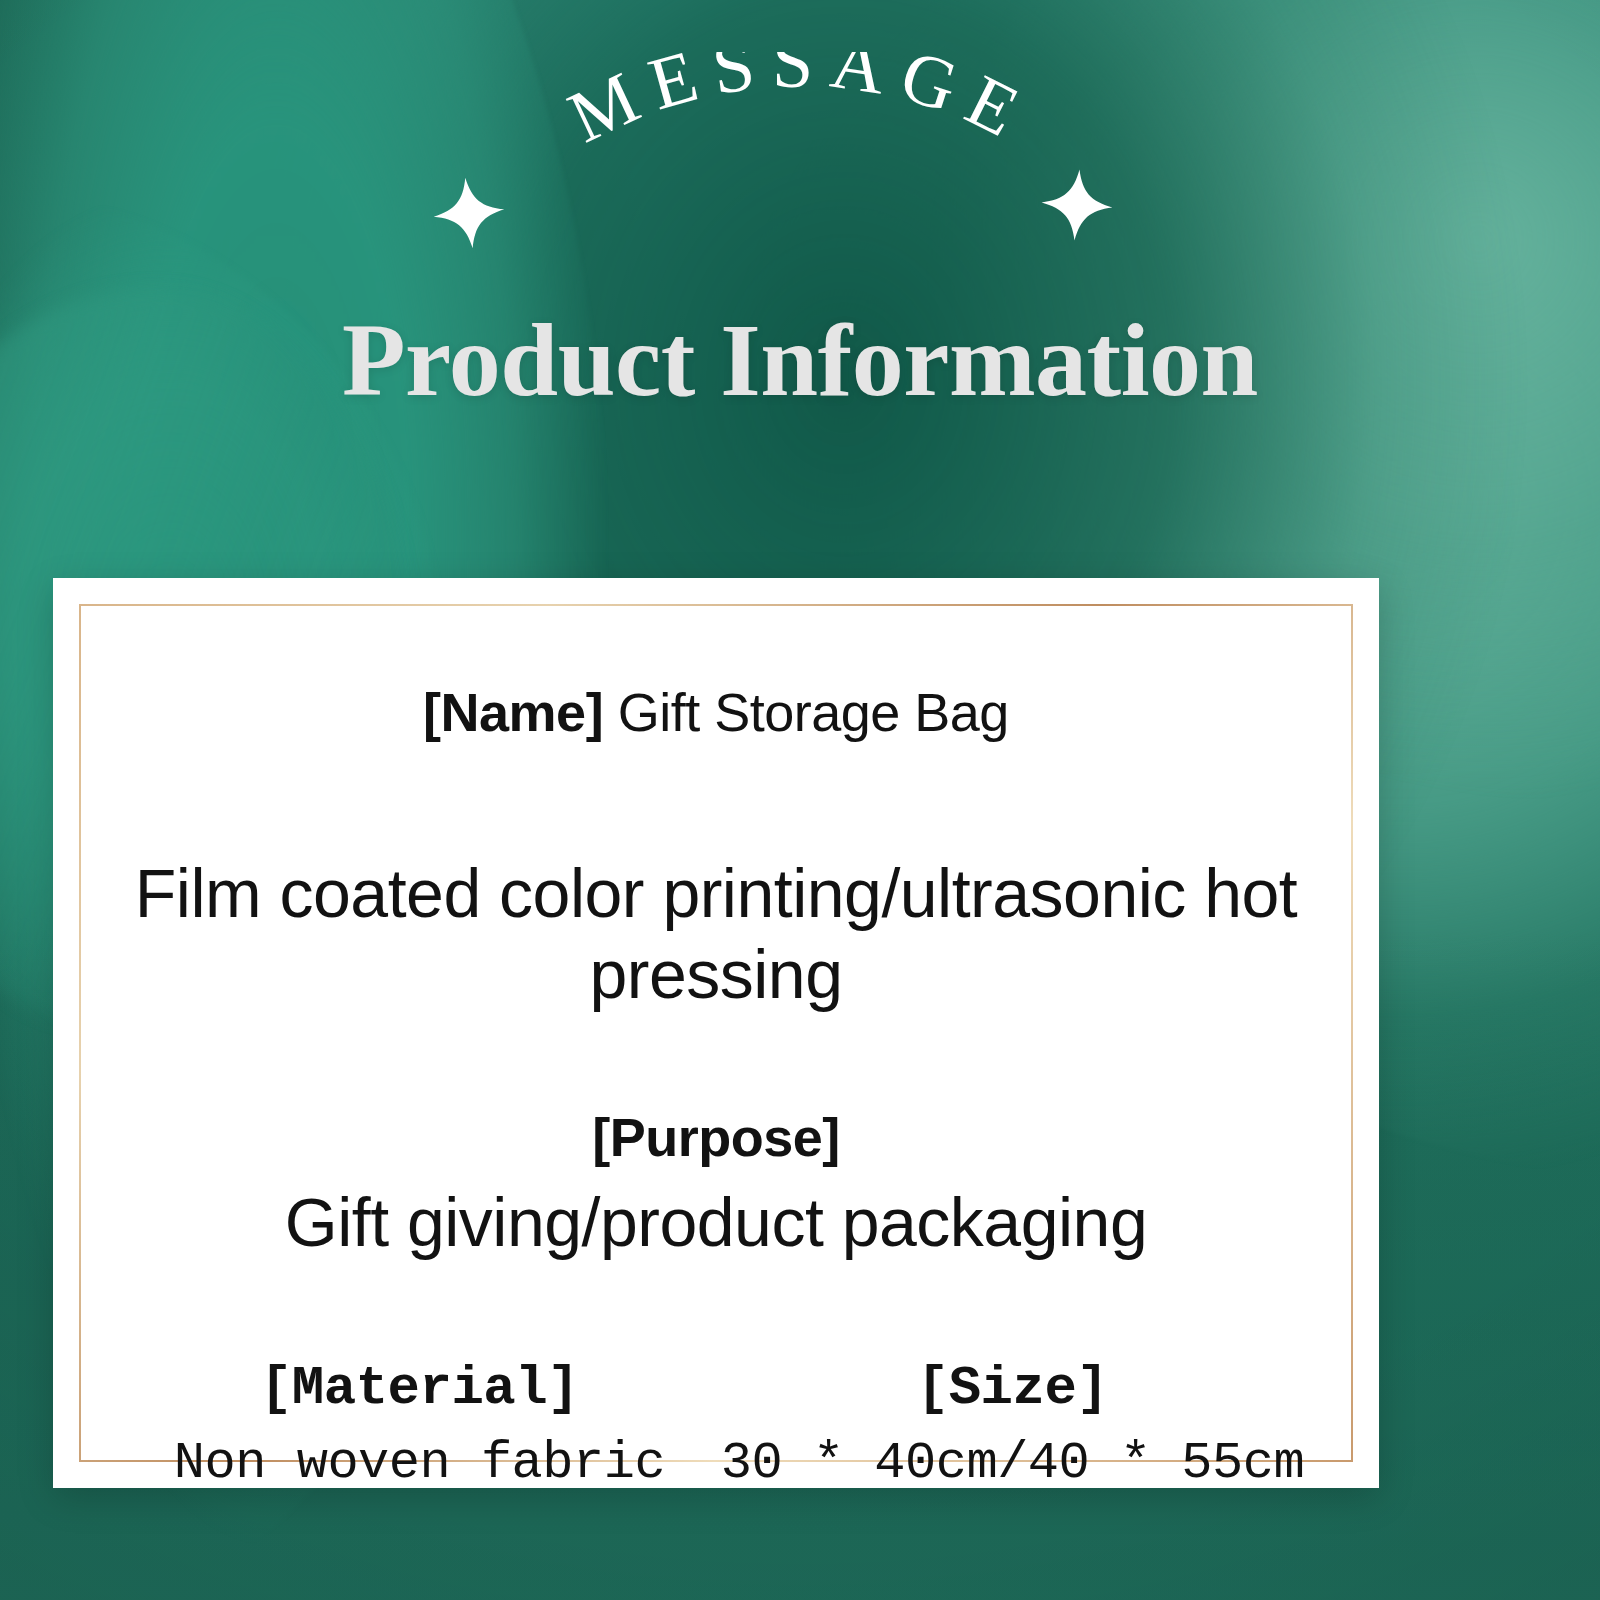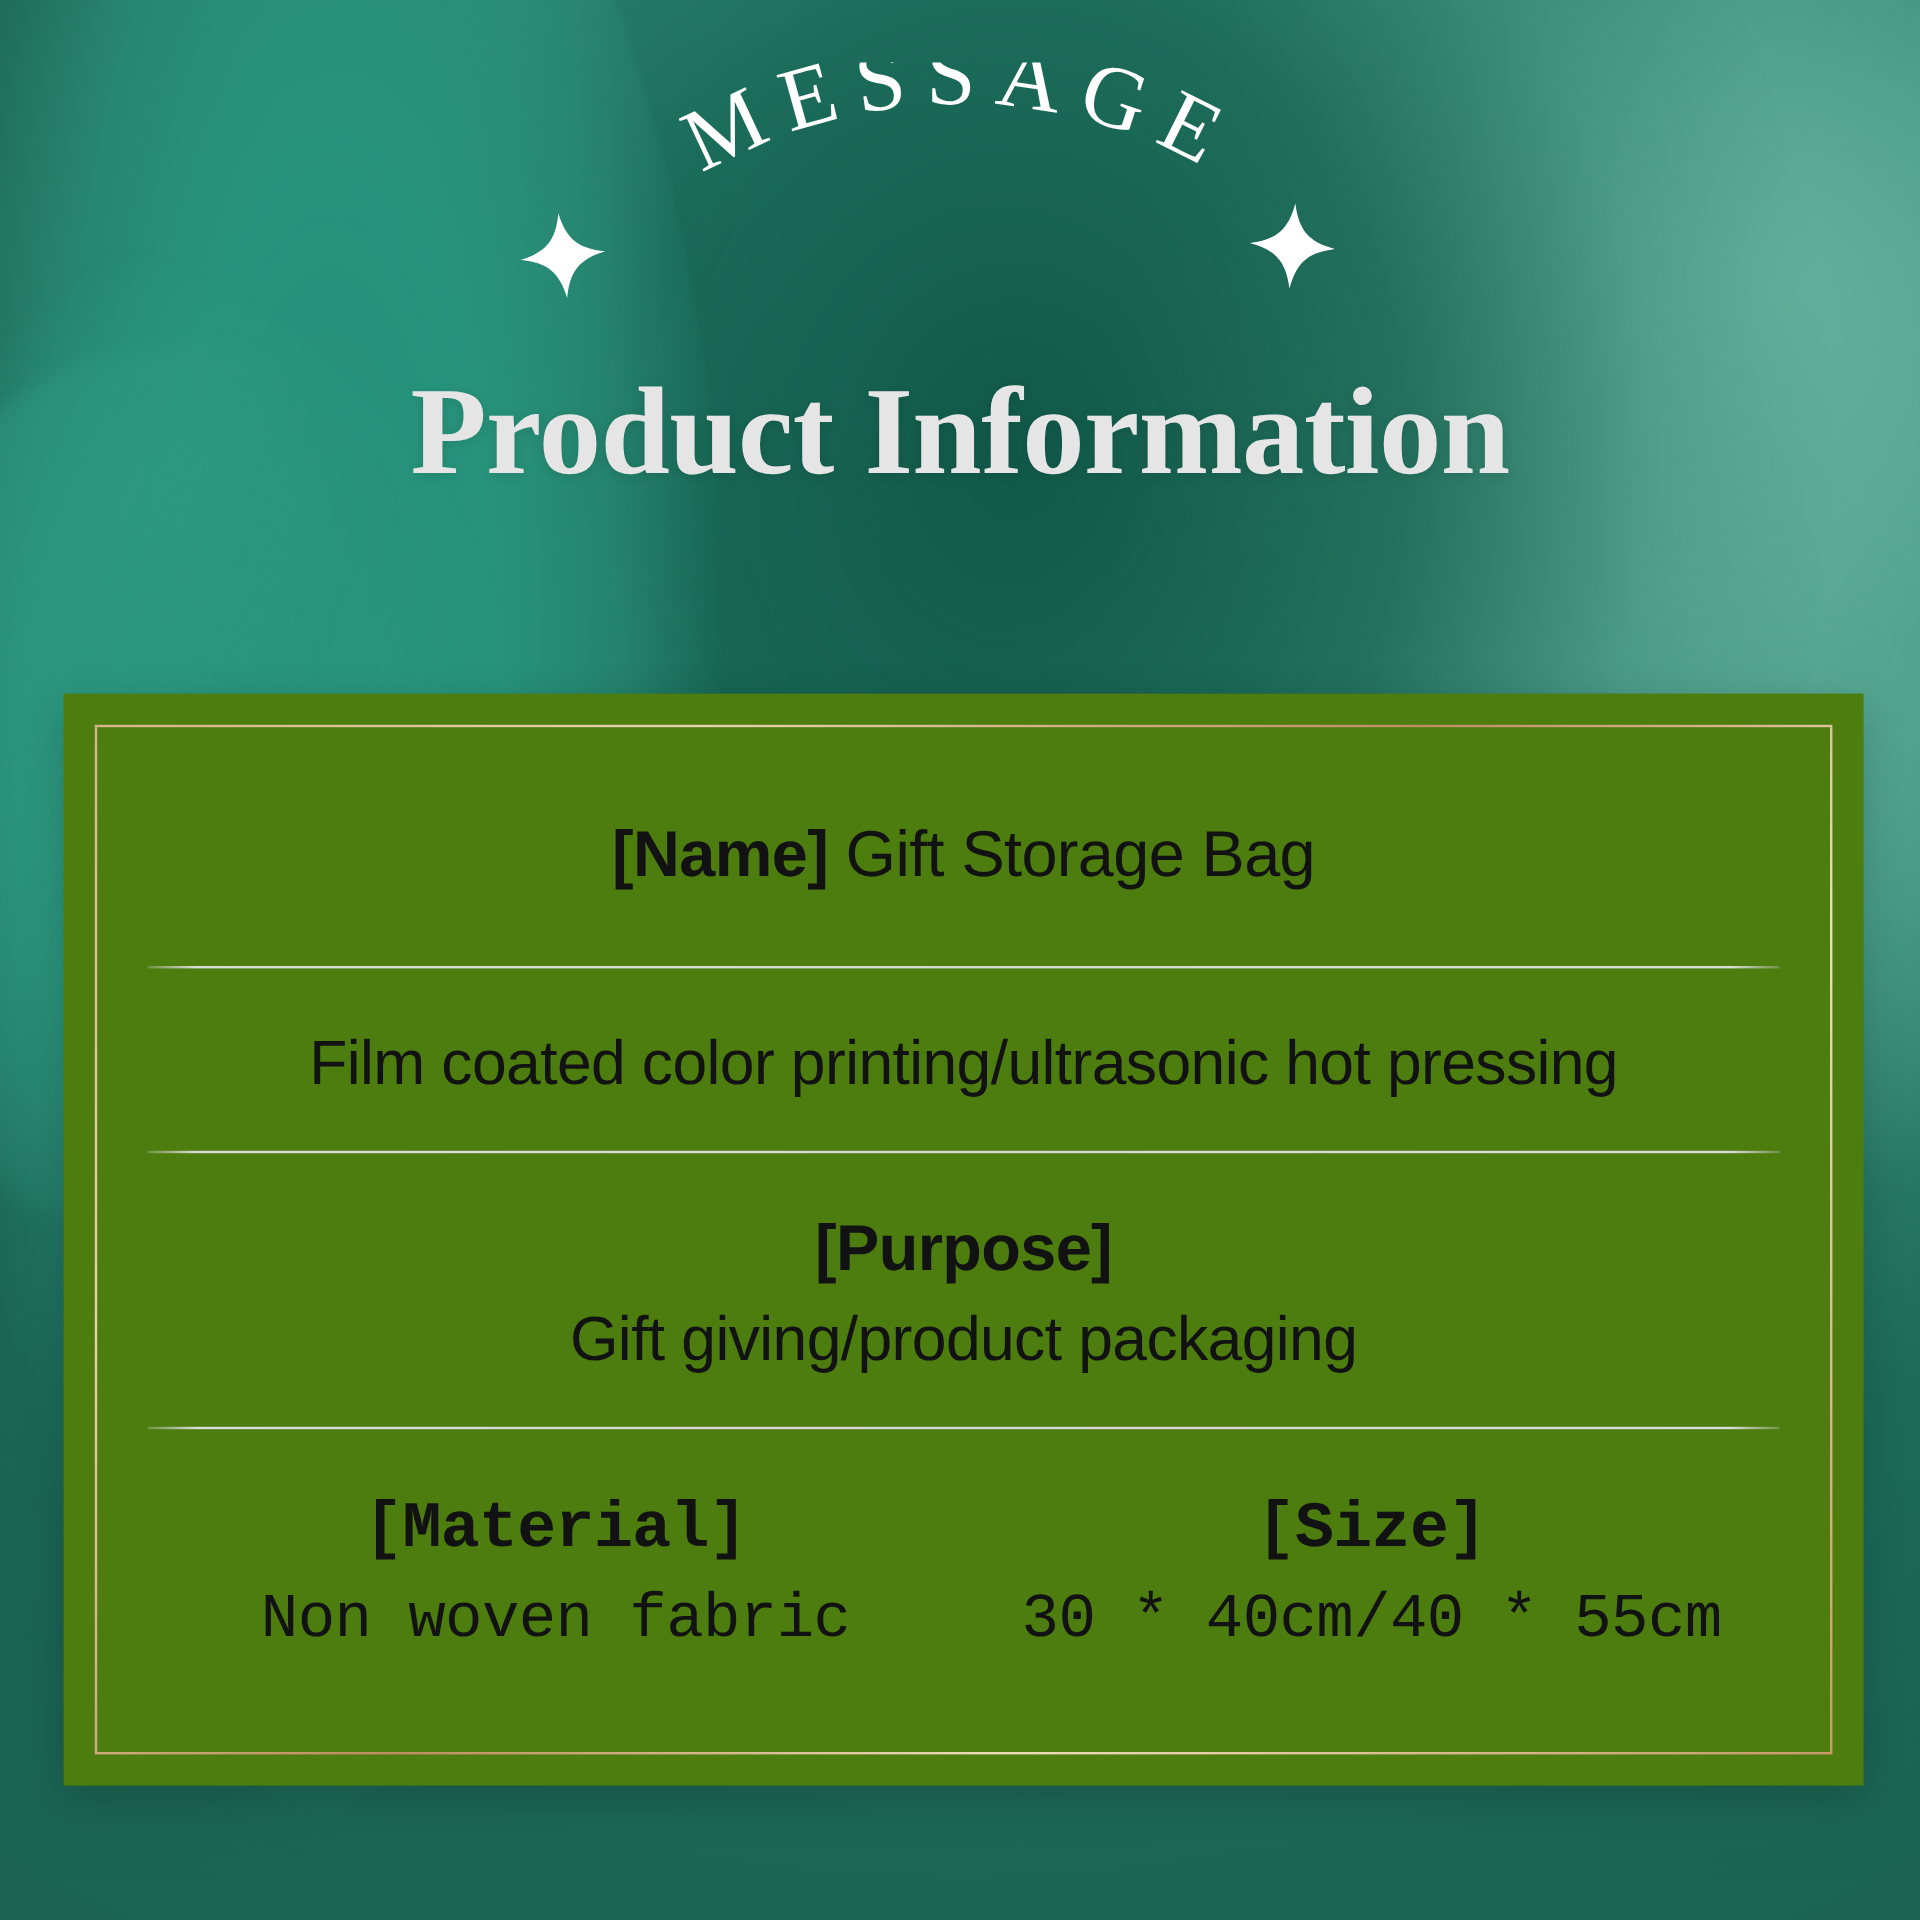--- a/index.html
+++ b/index.html
@@ -148,23 +148,23 @@
     line-height: 1.12;
     letter-spacing: -0.5px;
     text-shadow: 0 2px 10px rgba(0,0,0,0.12);
   }
 
   
   .card {
     position: absolute;
     left: 53px;
     top: 578px;
-    width: 1500px;
+    width: 1326px;
     height: 910px;
-    background: #4d7c0f;
+    background: #ffffff;
     box-shadow: 0 10px 34px rgba(0,0,0,0.18);
   }
   .card-inner-frame {
     position: absolute;
     left: 26px;
     top: 26px;
     right: 26px;
     bottom: 26px;
     border: 2px solid;
     border-image: linear-gradient(135deg, #d9b58a 0%, #e7d2ae 22%, #bf8d60 48%, #efdcba 70%, #c99a6d 100%) 1;
@@ -197,21 +197,21 @@
   }
 
   .line-label {
     font-weight: bold;
     font-size: 54px;
     line-height: 1.18;
     letter-spacing: -0.5px;
   }
   .line-value {
     font-weight: normal;
-    font-size: 52px;
+    font-size: 68px;
     line-height: 1.2;
     letter-spacing: -0.5px;
   }
   .single-line {
     font-size: 54px;
     line-height: 1.2;
     letter-spacing: -0.5px;
   }
   .single-line .lbl { font-weight: bold; }
   .single-line .val { font-weight: normal; }

